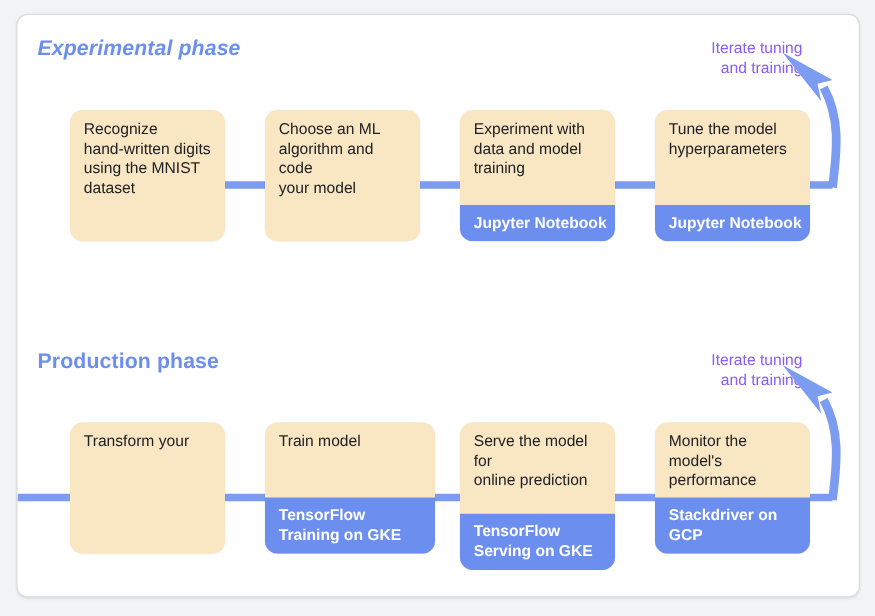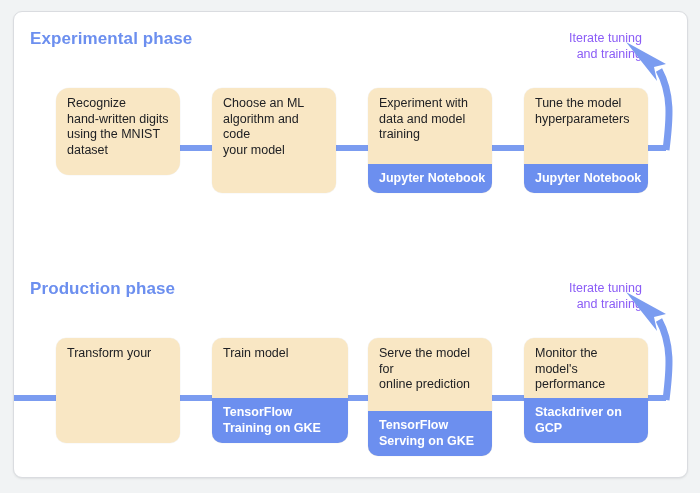--- a/index.html
+++ b/index.html
@@ -67,28 +67,28 @@
   .arrow-wrap{position:absolute;}
   svg{display:block;overflow:visible;}
 </style>
 </head>
 <body>
 
 <div class="card">
 
   <div class="phase">
 
-    <div class="phase-title" style="left:16px;top:17px;">Experimental phase</div>
+    <div class="phase-title" style="left:16px;top:17px;font-style:italic;">Experimental phase</div>
 
     <div class="connector" style="left:165px;top:133px;width:44px;"></div>
     <div class="connector" style="left:320px;top:133px;width:44px;"></div>
     <div class="connector" style="left:476px;top:133px;width:44px;"></div>
     <div class="connector" style="left:632px;top:133px;width:20px;"></div>
 
-    <div class="node" style="left:42px;top:76px;width:124px;height:87px;border-radius:13px;">
+    <div class="node" style="left:42px;top:76px;width:124px;height:105px;">
       <div class="node-title">Recognize
 hand-written digits
 using the MNIST
 dataset</div>
     </div>
 
     <div class="node" style="left:198px;top:76px;width:124px;height:105px;">
       <div class="node-title">Choose an ML
 algorithm and code
 your model</div>

